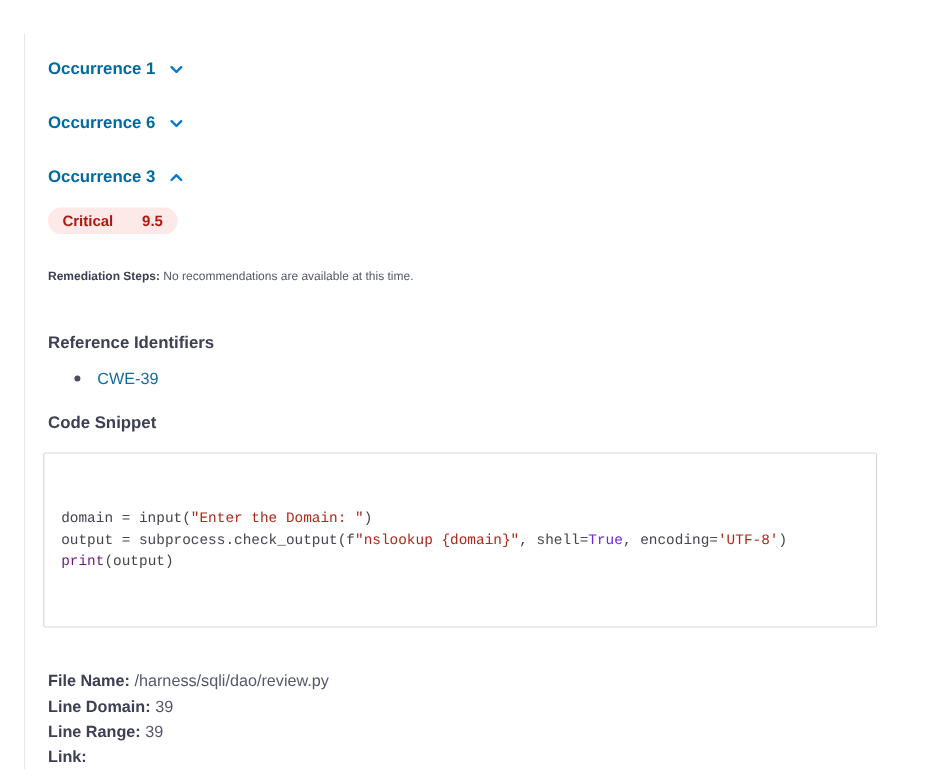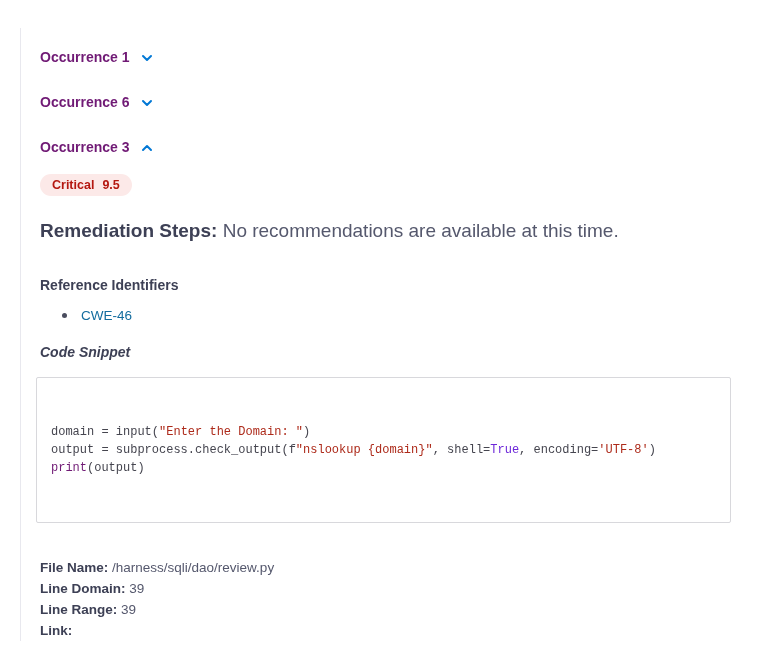--- a/index.html
+++ b/index.html
@@ -16,49 +16,49 @@
     letter-spacing: 0.1px;
   }
   .content {
     margin-top: 10px;
     border-left: 1px solid #e8e8ee;
     padding-left: 19px;
     min-height: 596px;
   }
   .occ-header {
     display: flex; align-items: flex-end; gap: 10px;
-    font-size: 14px; font-weight: 700; color: #701a75;
+    font-size: 14px; font-weight: 700; color: #0369a1;
     cursor: pointer; width: max-content;
   }
   .occ-header.first { padding-top: 21px; }
   .occ-header { margin-bottom: 29px; }
   .occ-header .chev { display: inline-flex; margin-top: 2px; }
 
   .severity-badge {
-    display: inline-flex; align-items: flex-end; gap: 8px;
+    display: inline-flex; align-items: flex-end; gap: 24px;
     background: #fce9e8; color: #b41710;
     font-size: 12.5px; font-weight: 700;
     padding: 4px 12px; border-radius: 12px;
     margin-top: -20px; 
   }
   .badge-row { margin: 0 0 0 0; height: 23px; margin-top: -9px; }
 
-  .remediation { margin-top: 25px; font-size: 19px; line-height: 16px; }
+  .remediation { margin-top: 25px; font-size: 10px; line-height: 16px; }
   .label-strong { font-weight: 700; color: #3d4055; }
   .value-text { color: #55586d; }
 
   .section-heading {
     margin-top: 38px; font-size: 14px; font-weight: 700; color: #3d4055;
   }
   .ref-list { margin-top: 15px; }
   .ref-item { display: flex; align-items: center; gap: 14px; padding-left: 22px; font-size: 13.5px; }
   .bullet { width: 5px; height: 5px; border-radius: 50%; background: #4a4d5e; flex: 0 0 auto; }
   a.link { color: #136c9e; text-decoration: none; cursor: pointer; }
 
-  .code-heading { margin-top: 21px; font-style: italic; }
+  .code-heading { margin-top: 21px; }
   .code-box {
     margin-top: 17px; margin-left: -4px;
     width: 695px;
     border: 1px solid #d8d8dc; border-radius: 2px;
     background: #ffffff;
     padding: 9px 14px;
     font-family: "Liberation Mono", monospace;
     font-size: 12px; line-height: 18px;
     color: #45454f;
     white-space: pre;
@@ -114,21 +114,21 @@
 
     <div class="remediation">
       <span class="label-strong">Remediation Steps:</span> 
       <span class="value-text">No recommendations are available at this time.</span>
     </div>
 
     <div class="section-heading">Reference Identifiers</div>
     <div class="ref-list">
       <div class="ref-item">
         <span class="bullet"></span>
-        <a class="link">CWE-46</a>
+        <a class="link">CWE-39</a>
       </div>
     </div>
 
     <div class="section-heading code-heading">Code Snippet</div>
     <div class="code-box">
       <div><div><span class="tok-plain">domain = input(</span><span class="tok-string">"Enter the Domain: "</span><span class="tok-plain">)</span></div><div><span class="tok-plain">output = subprocess.check_output(f</span><span class="tok-string">"nslookup {domain}"</span><span class="tok-plain">, shell=</span><span class="tok-bool">True</span><span class="tok-plain">, encoding=</span><span class="tok-string">'UTF-8'</span><span class="tok-plain">)</span></div><div><span class="tok-keyword">print</span><span class="tok-plain">(output)</span></div></div>
     </div>
 
     <div class="fields">
       <div class="field">

